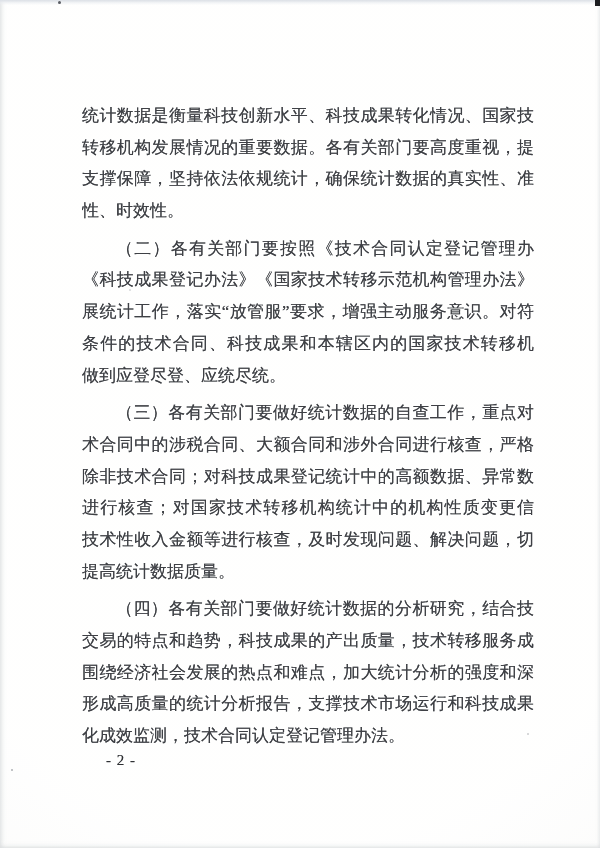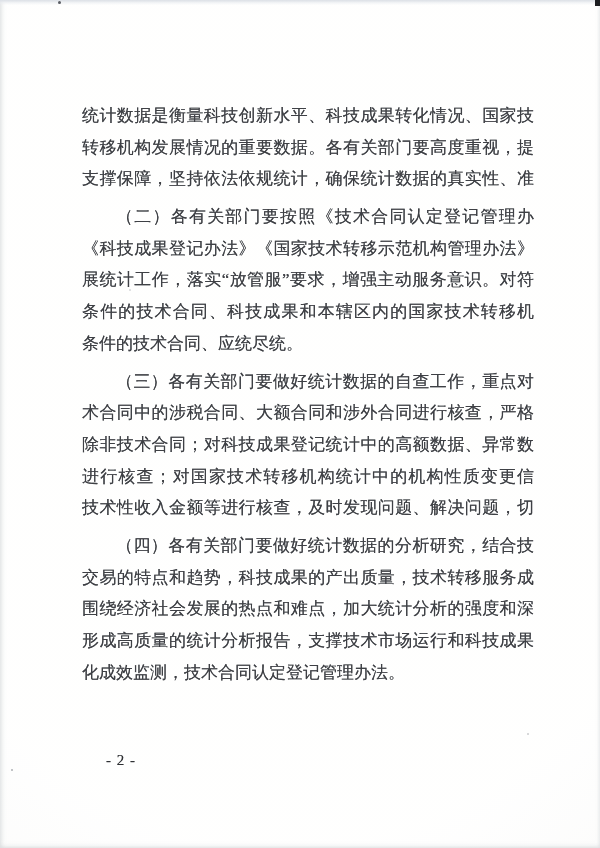--- a/index.html
+++ b/index.html
@@ -85,34 +85,36 @@
   <div class="speck s1"></div>
   <div class="speck s2"></div>
   <div class="speck s3"></div>
   <div class="speck s4"></div>
 
   <div class="doc-body">
       <div class="para">
         <div class="line first">统计数据是衡量科技创新水平、科技成果转化情况、国家技术</div>
         <div class="line">转移机构发展情况的重要数据。各有关部门要高度重视，提供</div>
         <div class="line">支撑保障，坚持依法依规统计，确保统计数据的真实性、准确</div>
+        <div class="line last">性、时效性。</div>
       </div>
       <div class="para indent">
         <div class="line first">（二）各有关部门要按照《技术合同认定登记管理办法》</div>
         <div class="line">《科技成果登记办法》《国家技术转移示范机构管理办法》开</div>
         <div class="line">展统计工作，落实“放管服”要求，增强主动服务意识。对符合</div>
         <div class="line">条件的技术合同、科技成果和本辖区内的国家技术转移机构，</div>
-        <div class="line last">条件的技术合同、应统尽统。</div>
+        <div class="line last">做到应登尽登、应统尽统。</div>
       </div>
       <div class="para indent">
         <div class="line first">（三）各有关部门要做好统计数据的自查工作，重点对技</div>
         <div class="line">术合同中的涉税合同、大额合同和涉外合同进行核查，严格剔</div>
         <div class="line">除非技术合同；对科技成果登记统计中的高额数据、异常数据</div>
         <div class="line">进行核查；对国家技术转移机构统计中的机构性质变更信息、</div>
         <div class="line">技术性收入金额等进行核查，及时发现问题、解决问题，切实</div>
+        <div class="line last">提高统计数据质量。</div>
       </div>
       <div class="para indent">
         <div class="line first">（四）各有关部门要做好统计数据的分析研究，结合技术</div>
         <div class="line">交易的特点和趋势，科技成果的产出质量，技术转移服务成效，</div>
         <div class="line">围绕经济社会发展的热点和难点，加大统计分析的强度和深度，</div>
         <div class="line">形成高质量的统计分析报告，支撑技术市场运行和科技成果转</div>
         <div class="line last">化成效监测，技术合同认定登记管理办法。</div>
       </div>
     </div>
 

